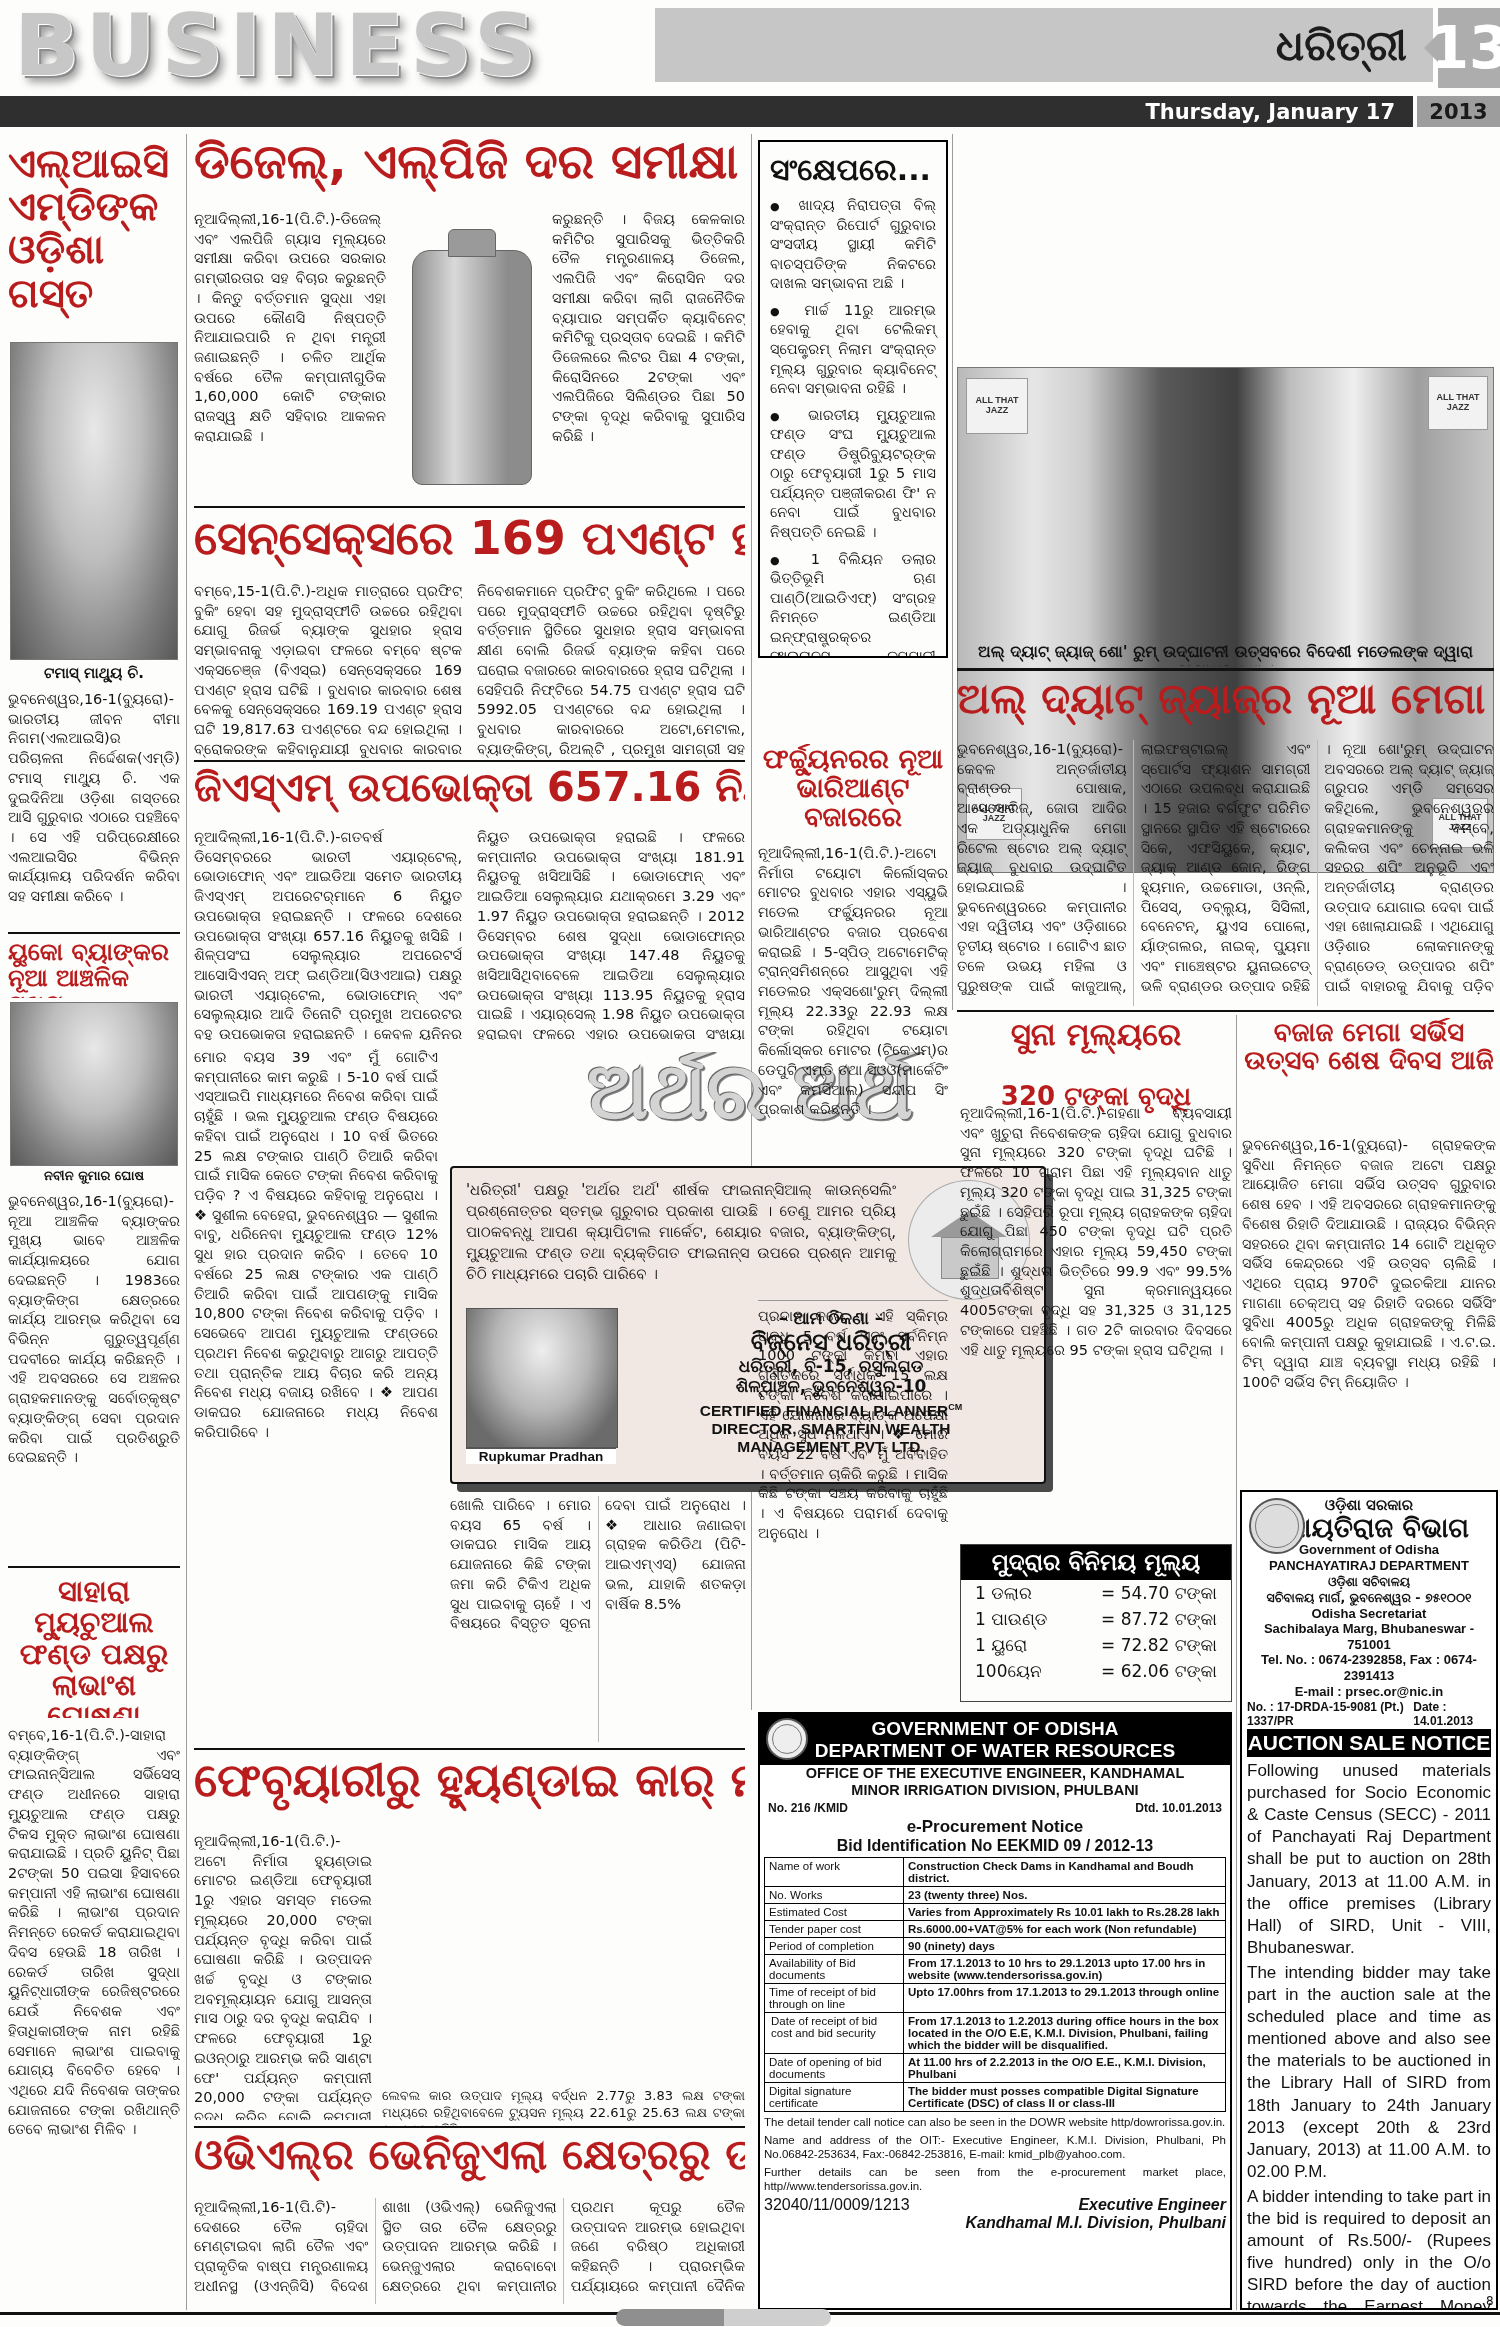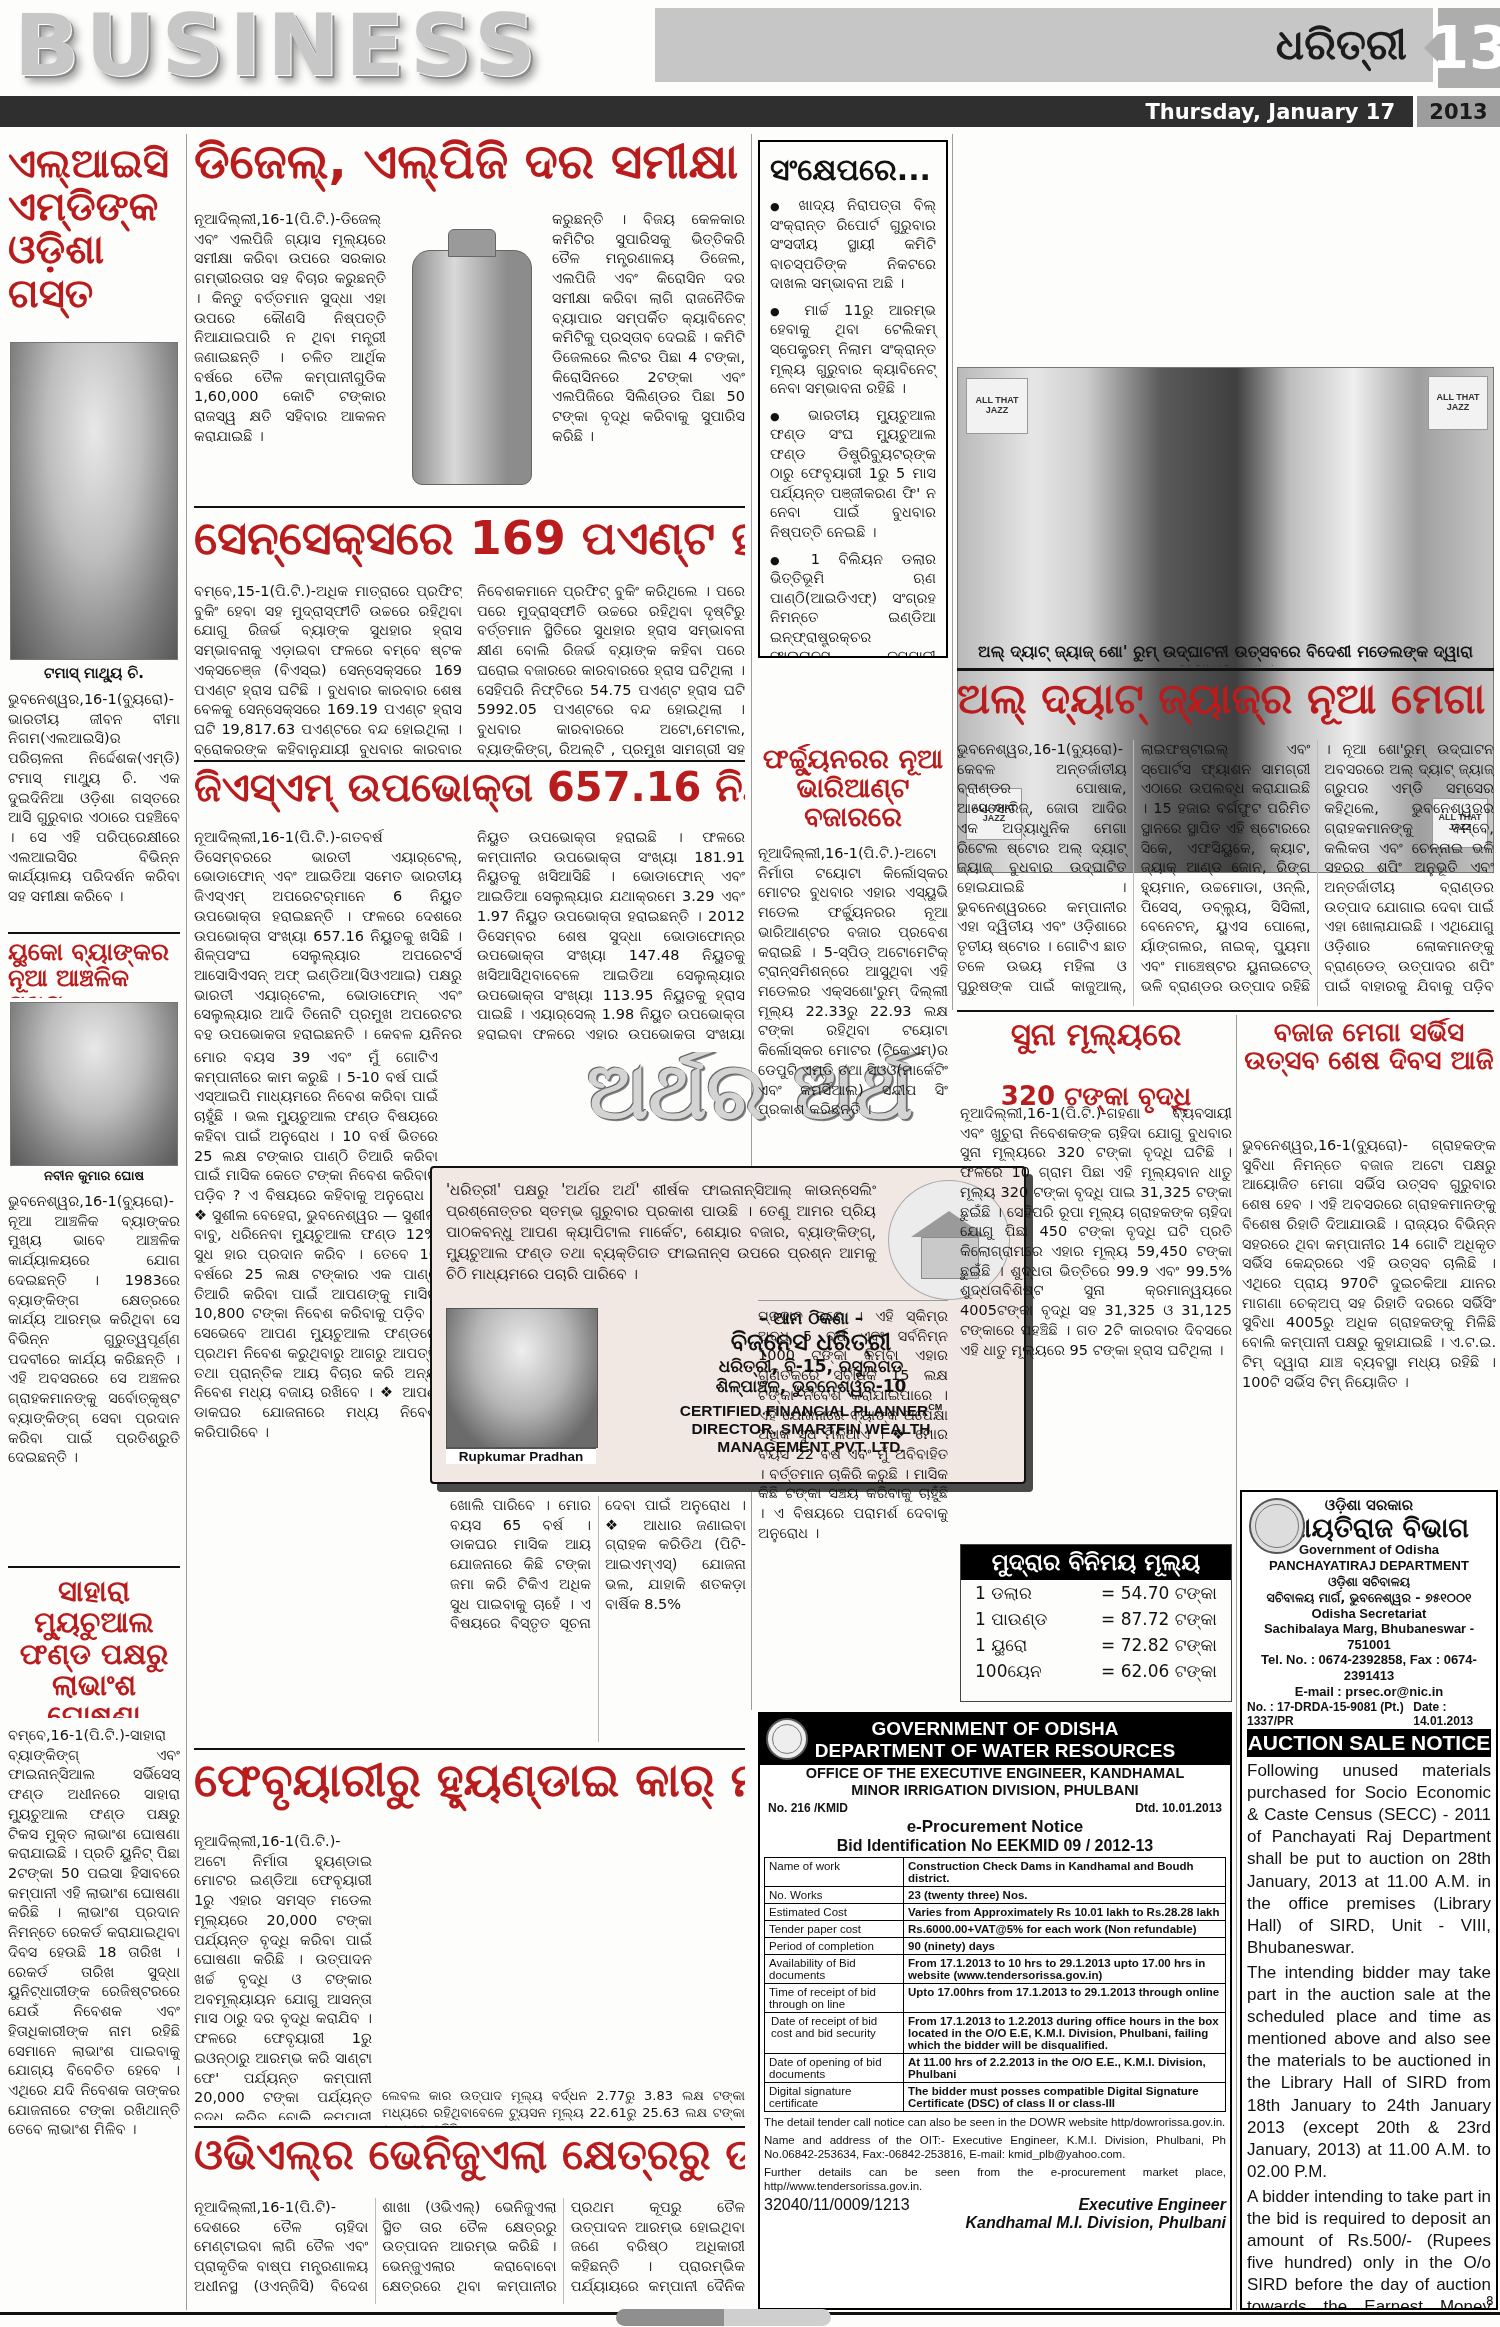--- a/index.html
+++ b/index.html
@@ -97,21 +97,21 @@
   .scrollbar .lt{background:#cfcfcf;width:50%;}
 </style>
 </head>
 <body>
 
 <div id="page">
 
   <div class="abs" style="left:14px;top:2px;width:640px;height:92px;">
     <div class="biz-title">BUSINESS</div>
   </div>
-  <div class="abs brand-box" style="left:655px;top:8px;width:778px;height:74px;font-family:Liberation Serif, serif;">
+  <div class="abs brand-box" style="left:655px;top:8px;width:778px;height:74px;">
     <span class="brand-text">ଧରିତ୍ରୀ</span>
   </div>
   <div class="abs page-badge" style="left:1438px;top:8px;width:62px;height:80px;overflow:visible;">
     <span class="badge-notch"></span>
     <span>13</span>
   </div>
   <div class="abs date-bar" style="left:0;top:96px;width:1413px;height:31px;">
     <span>Thursday, January 17</span>
   </div>
   <div class="abs year-box" style="left:1417px;top:96px;width:83px;height:31px;">
@@ -151,21 +151,21 @@
   <div class="abs body-txt" style="left:477px;top:582px;width:268px;height:176px;">ନିବେଶକମାନେ ପ୍ରଫିଟ୍ ବୁକିଂ କରିଥିଲେ । ପରେ ପରେ ମୁଦ୍ରାସ୍ଫୀତି ଉଚ୍ଚରେ ରହିଥିବା ଦୃଷ୍ଟିରୁ ବର୍ତ୍ତମାନ ସ୍ଥିତିରେ ସୁଧହାର ହ୍ରାସ ସମ୍ଭାବନା କ୍ଷୀଣ ବୋଲି ରିଜର୍ଭ ବ୍ୟାଙ୍କ କହିବା ପରେ ଘରୋଇ ବଜାରରେ କାରବାରରେ ହ୍ରାସ ଘଟିଥିଲା । ସେହିପରି ନିଫ୍ଟିରେ 54.75 ପଏଣ୍ଟ ହ୍ରାସ ଘଟି 5992.05 ପଏଣ୍ଟରେ ବନ୍ଦ ହୋଇଥିଲା । ବୁଧବାର କାରବାରରେ ଅଟୋ,ମେଟାଲ, ବ୍ୟାଙ୍କିଙ୍ଗ୍, ରିଅଲ୍ଟି , ପ୍ରମୁଖ ସାମଗ୍ରୀ ସହ ଆଇଟି କ୍ଷେତ୍ରର ଷ୍ଟକ ମୂଲ୍ୟରେ ଅଧିକ ହ୍ରାସ ଘଟିଥିଲା ।</div>
 
   <div class="abs hrule" style="left:194px;top:760px;width:551px;height:2px;"></div>
   <div class="abs h-odia" style="left:194px;top:766px;width:551px;height:56px;font-size:40px;white-space:nowrap;">ଜିଏସ୍‌ଏମ୍ ଉପଭୋକ୍ତା 657.16 ନିୟୁତକୁ ହ୍ରାସ</div>
   <div class="abs body-txt" style="left:194px;top:828px;width:268px;height:212px;">ନୂଆଦିଲ୍ଲୀ,16-1(ପି.ଟି.)-ଗତବର୍ଷ ଡିସେମ୍ବରରେ ଭାରତୀ ଏୟାର୍‌ଟେଲ୍, ଭୋଡାଫୋନ୍ ଏବଂ ଆଇଡିଆ ସମେତ ଭାରତୀୟ ଜିଏସ୍‌ଏମ୍ ଅପରେଟର୍‌ମାନେ 6 ନିୟୁତ ଉପଭୋକ୍ତା ହରାଇଛନ୍ତି । ଫଳରେ ଦେଶରେ ଉପଭୋକ୍ତା ସଂଖ୍ୟା 657.16 ନିୟୁତକୁ ଖସିଛି । ଶିଳ୍ପସଂଘ ସେଲୁଲ୍ୟାର ଅପରେଟର୍ସ ଆସୋସିଏସନ୍ ଅଫ୍ ଇଣ୍ଡିଆ(ସିଓଏଆଇ) ପକ୍ଷରୁ ଭାରତୀ ଏୟାର୍‌ଟେଲ, ଭୋଡାଫୋନ୍ ଏବଂ ସେଲୁଲ୍ୟାର ଆଦି ତିନୋଟି ପ୍ରମୁଖ ଅପରେଟର ବହୁ ଉପଭୋକ୍ତା ହରାଇଛନ୍ତି । କେବଳ ୟୁନିନର ଉପଭୋକ୍ତା ଯୋଡିଛି । 27.68% ବଜାର ଅଂଶଧାରୀ ଭାରତୀ ଏୟାର୍‌ଟେଲ୍ ଏହି ସମୟରେ 1.70</div>
   <div class="abs body-txt" style="left:477px;top:828px;width:268px;height:212px;">ନିୟୁତ ଉପଭୋକ୍ତା ହରାଇଛି । ଫଳରେ କମ୍ପାନୀର ଉପଭୋକ୍ତା ସଂଖ୍ୟା 181.91 ନିୟୁତକୁ ଖସିଆସିଛି । ଭୋଡାଫୋନ୍ ଏବଂ ଆଇଡିଆ ସେଲୁଲ୍ୟାର ଯଥାକ୍ରମେ 3.29 ଏବଂ 1.97 ନିୟୁତ ଉପଭୋକ୍ତା ହରାଇଛନ୍ତି । 2012 ଡିସେମ୍ବର ଶେଷ ସୁଦ୍ଧା ଭୋଡାଫୋନ୍‌ର ଉପଭୋକ୍ତା ସଂଖ୍ୟା 147.48 ନିୟୁତକୁ ଖସିଆସିଥିବାବେଳେ ଆଇଡିଆ ସେଲୁଲ୍ୟାର ଉପଭୋକ୍ତା ସଂଖ୍ୟା 113.95 ନିୟୁତକୁ ହ୍ରାସ ପାଇଛି । ଏୟାର୍‌ସେଲ୍ 1.98 ନିୟୁତ ଉପଭୋକ୍ତା ହରାଇବା ଫଳରେ ଏହାର ଉପଭୋକ୍ତା ସଂଖ୍ୟା 63.35 ନିୟୁତକୁ ହ୍ରାସ ପାଇଛି । ରାଷ୍ଟ୍ରାୟତ୍ତ ବିଏସ୍‌ଏନ୍‌ଏଲ୍ ଡିସେମ୍ବରରେ କୌଣସି ଉପଭୋକ୍ତା ଯୋଡିନାହିଁ ।</div>
 
   <div class="abs body-txt" style="left:194px;top:1048px;width:244px;height:692px;">ମୋର ବୟସ 39 ଏବଂ ମୁଁ ଗୋଟିଏ କମ୍ପାନୀରେ କାମ କରୁଛି । 5-10 ବର୍ଷ ପାଇଁ ଏସ୍‌ଆଇପି ମାଧ୍ୟମରେ ନିବେଶ କରିବା ପାଇଁ ଚାହୁଁଛି । ଭଲ ମ୍ୟୁଚୁଆଲ ଫଣ୍ଡ ବିଷୟରେ କହିବା ପାଇଁ ଅନୁରୋଧ । 10 ବର୍ଷ ଭିତରେ 25 ଲକ୍ଷ ଟଙ୍କାର ପାଣ୍ଠି ତିଆରି କରିବା ପାଇଁ ମାସିକ କେତେ ଟଙ୍କା ନିବେଶ କରିବାକୁ ପଡ଼ିବ ? ଏ ବିଷୟରେ କହିବାକୁ ଅନୁରୋଧ । ❖ ସୁଶୀଲ ବେହେରା, ଭୁବନେଶ୍ୱର — ସୁଶୀଲ ବାବୁ, ଧରିନେବା ମ୍ୟୁଚୁଆଲ ଫଣ୍ଡ 12% ସୁଧ ହାର ପ୍ରଦାନ କରିବ । ତେବେ 10 ବର୍ଷରେ 25 ଲକ୍ଷ ଟଙ୍କାର ଏକ ପାଣ୍ଠି ତିଆରି କରିବା ପାଇଁ ଆପଣଙ୍କୁ ମାସିକ 10,800 ଟଙ୍କା ନିବେଶ କରିବାକୁ ପଡ଼ିବ । ସେଭେବେ ଆପଣ ମ୍ୟୁଚୁଆଲ ଫଣ୍ଡରେ ପ୍ରଥମ ନିବେଶ କରୁଥିବାରୁ ଆଗରୁ ଆପତ୍ତି ତଥା ପ୍ରାନ୍ତିକ ଆୟ ବିଚାର କରି ଅନ୍ୟ ନିବେଶ ମଧ୍ୟ ବଜାୟ ରଖିବେ । ❖ ଆପଣ ଡାକଘର ଯୋଜନାରେ ମଧ୍ୟ ନିବେଶ କରିପାରିବେ ।</div>
 
   <div class="abs artha-title" style="left:448px;top:1052px;width:604px;height:104px;">ଅର୍ଥର ଅର୍ଥ</div>
-  <div class="abs artha-panel" style="left:430px;top:1166px;width:596px;height:318px;">
+  <div class="abs artha-panel" style="left:450px;top:1166px;width:596px;height:318px;">
     <div style="display:flex;gap:12px;">
       <div class="artha-intro" style="flex:1;">'ଧରିତ୍ରୀ' ପକ୍ଷରୁ 'ଅର୍ଥର ଅର୍ଥ' ଶୀର୍ଷକ ଫାଇନାନ୍ସିଆଲ୍ କାଉନ୍ସେଲିଂ ପ୍ରଶ୍ନୋତ୍ତର ସ୍ତମ୍ଭ ଗୁରୁବାର ପ୍ରକାଶ ପାଉଛି । ତେଣୁ ଆମର ପ୍ରିୟ ପାଠକବନ୍ଧୁ ଆପଣ କ୍ୟାପିଟାଲ ମାର୍କେଟ, ଶେୟାର ବଜାର, ବ୍ୟାଙ୍କିଙ୍ଗ୍, ମ୍ୟୁଚୁଆଲ ଫଣ୍ଡ ତଥା ବ୍ୟକ୍ତିଗତ ଫାଇନାନ୍ସ ଉପରେ ପ୍ରଶ୍ନ ଆମକୁ ଚିଠି ମାଧ୍ୟମରେ ପଚାରି ପାରିବେ ।</div>
       <div class="house-illus" style="width:120px;height:118px;flex:0 0 auto;">
         <span class="house-roof"></span>
         <span class="house-body"></span>
       </div>
     </div>
     <div style="display:flex;gap:14px;margin-top:8px;">
       <div style="flex:0 0 150px;">
         <div class="planner-photo" style="width:150px;height:138px;"></div>

